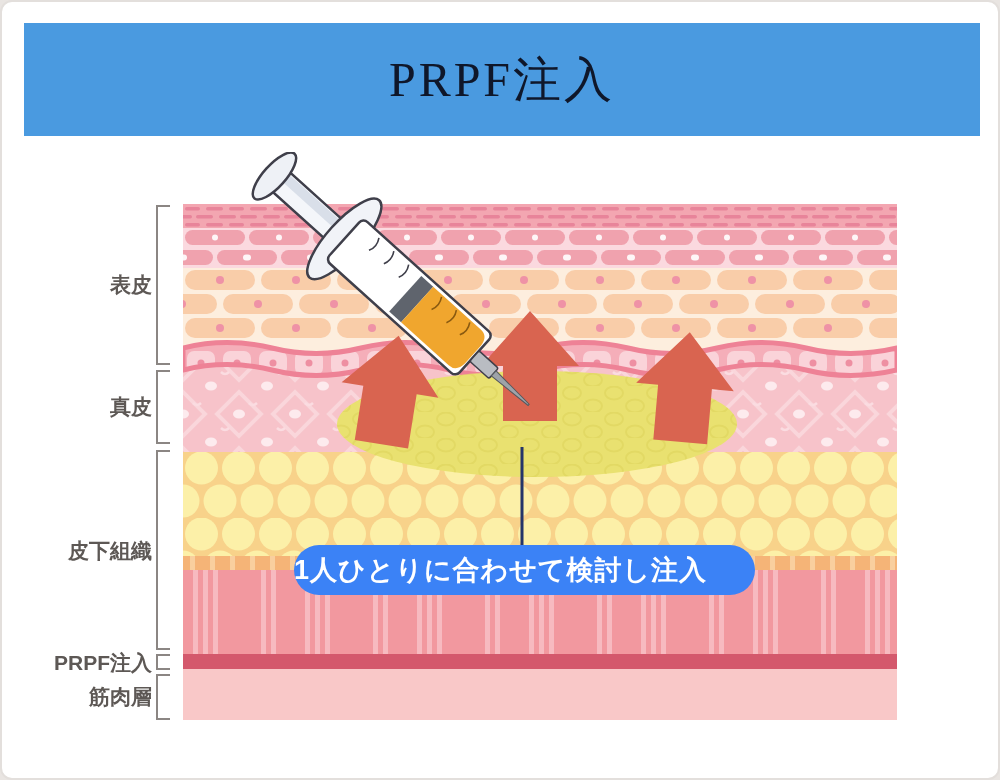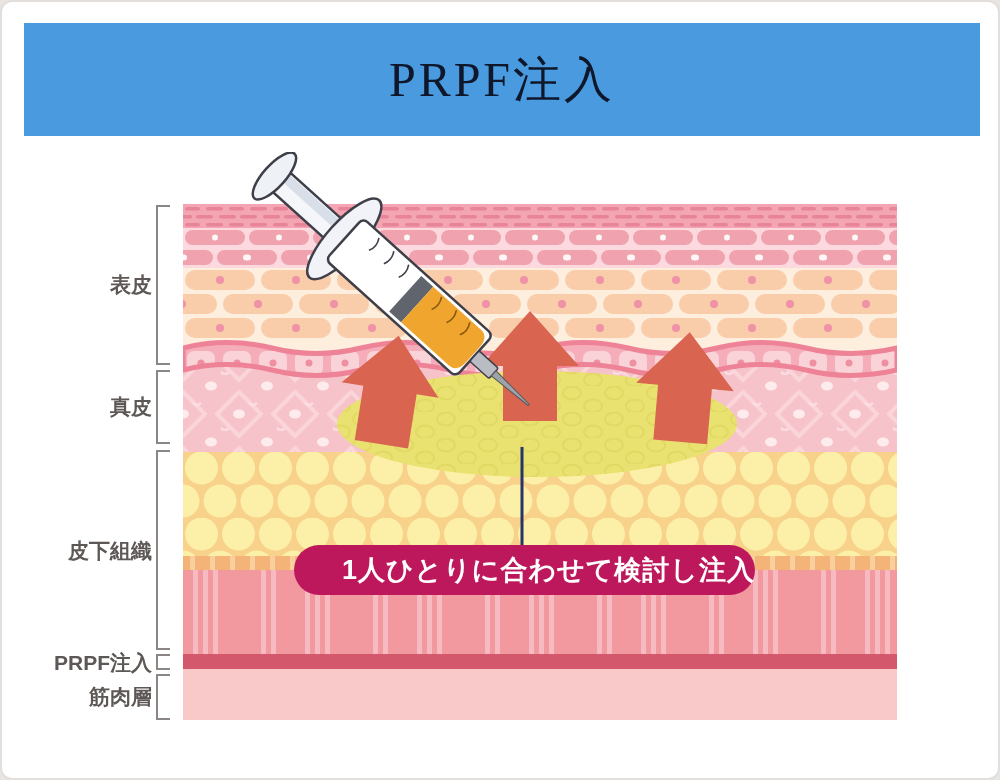--- a/index.html
+++ b/index.html
@@ -21,21 +21,21 @@
   .lbl-muscle{top:683px;}
   .bracket{position:absolute;left:154px;width:14px;box-sizing:border-box;
           border-left:2px solid #8b8683;border-top:2px solid #8b8683;
           border-bottom:2px solid #8b8683;}
   .br-epidermis{top:203px;height:160px;}
   .br-dermis{top:368px;height:74px;}
   .br-subcut{top:448px;height:200px;}
   .br-smas{top:652px;height:16px;}
   .br-muscle{top:672px;height:46px;}
   .callout{position:absolute;left:292px;top:543px;width:461px;height:50px;
-          background:#be185d;border-radius:25px;color:#ffffff;text-align:right;
+          background:#3b82f6;border-radius:25px;color:#ffffff;text-align:left;
           line-height:50px;font-size:27px;font-weight:700;letter-spacing:1px;}
 </style>
 </head>
 <body>
 
 <div class="stage">
 
   <div class="banner">
     <h1>PRPF注入</h1>
   </div>

